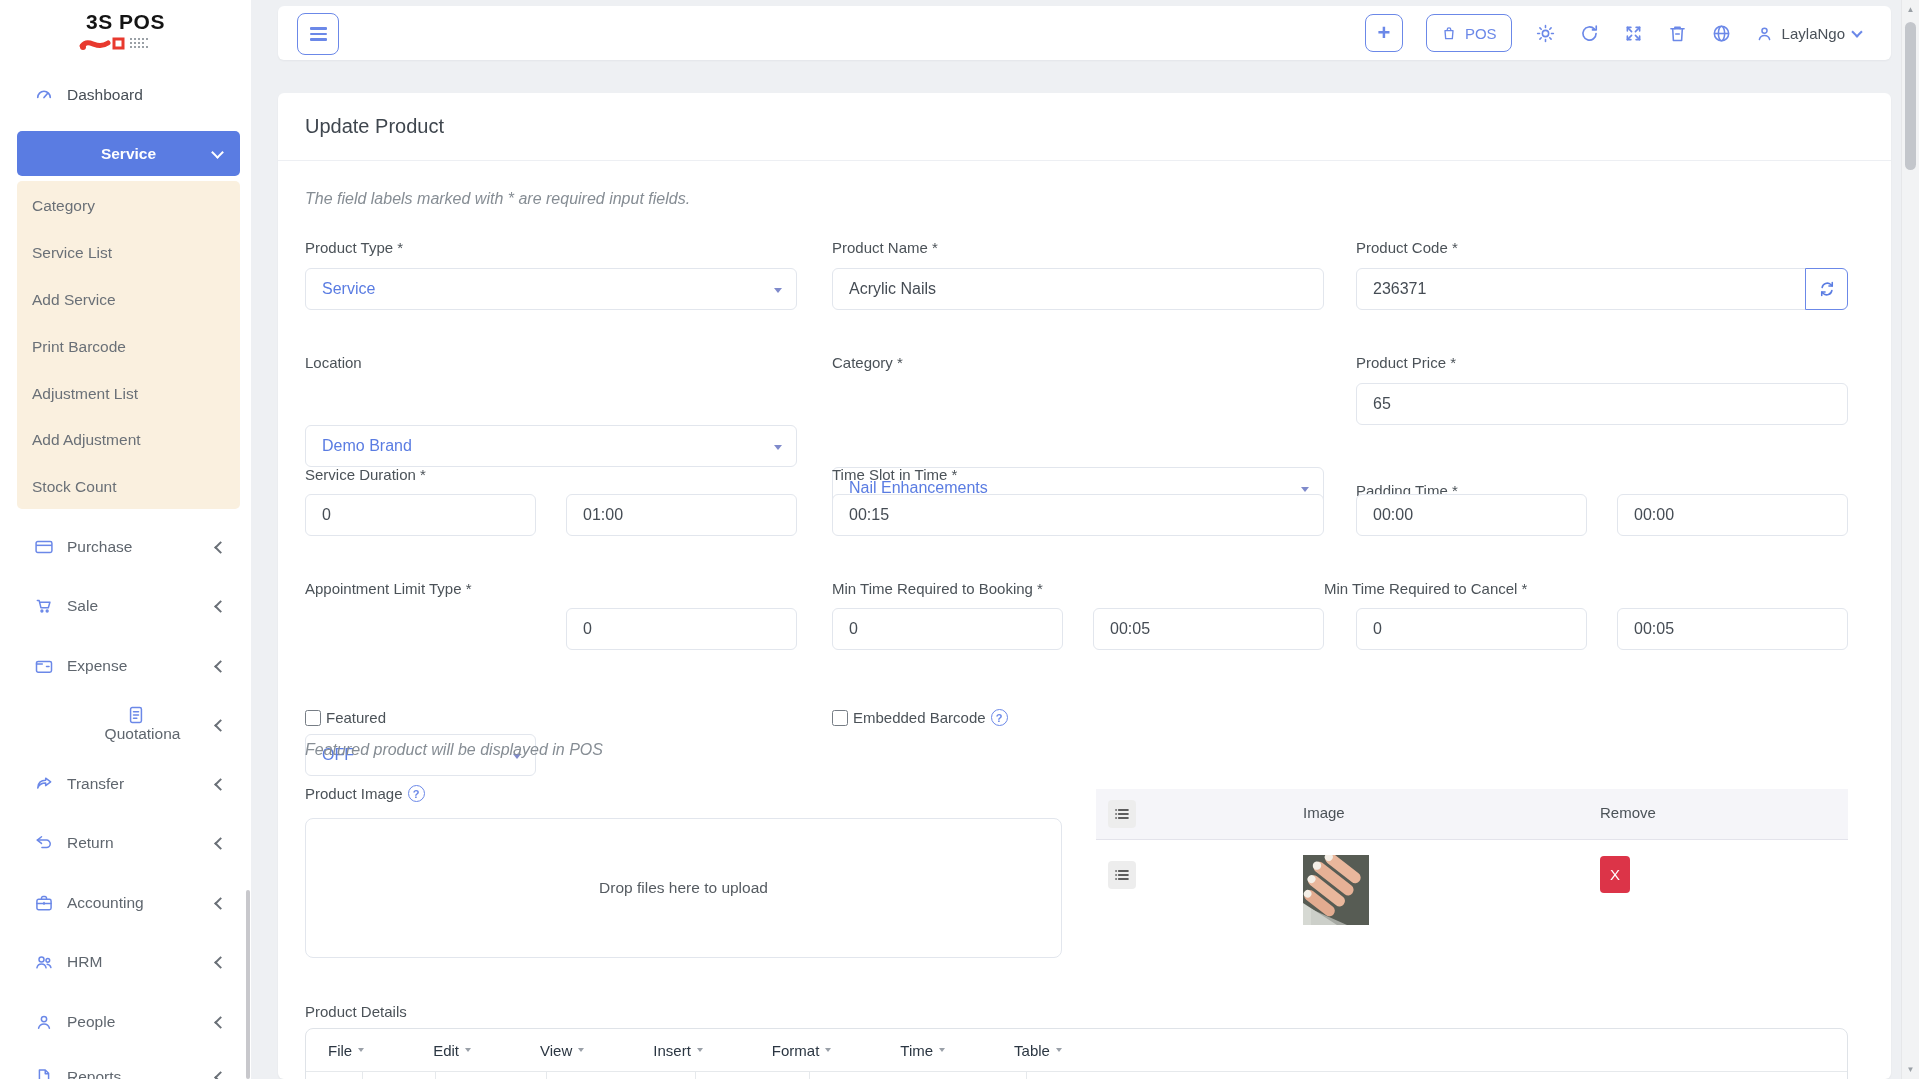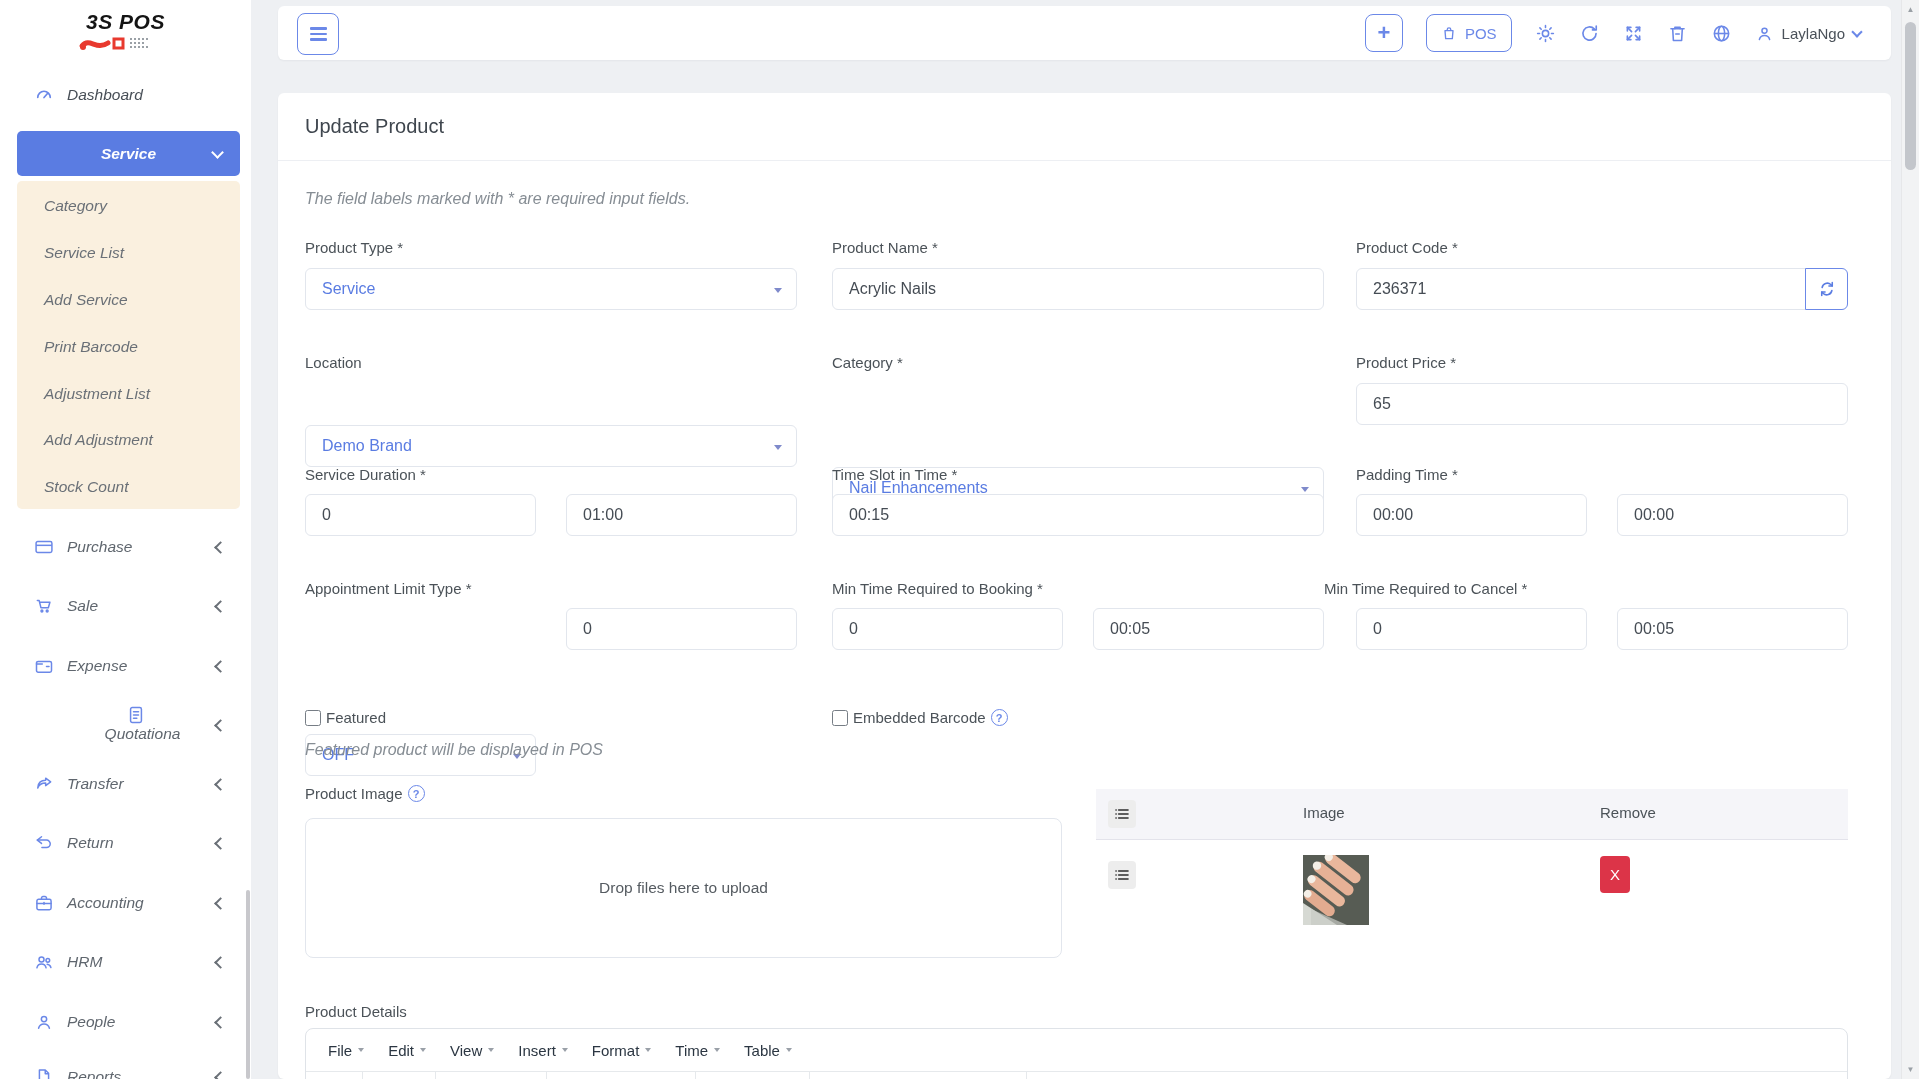--- a/index.html
+++ b/index.html
@@ -1,34 +1,34 @@
 <!DOCTYPE html>
 <html><head>
 <meta charset="utf-8">
 <style>
   html,body{margin:0;padding:0;}
   .root{position:relative;width:1919px;height:1079px;background:#eef0f3;overflow:hidden;
         font-family:"Liberation Sans",sans-serif;-webkit-font-smoothing:antialiased;}
 
   
-  .sidebar{position:absolute;left:0;top:0;width:251px;height:1079px;background:#fff;font-style:italic;}
+  .sidebar{position:absolute;left:0;top:0;width:251px;height:1079px;background:#fff;}
   .logo{position:absolute;top:10px;left:0;width:100%;text-align:center;}
   .logo-text{font-size:21px;font-weight:bold;color:#141414;letter-spacing:.5px;}
   .logo-art{margin-top:1px;}
   .side-item{position:absolute;left:0;width:251px;height:40px;display:flex;align-items:center;
              padding-left:34px;box-sizing:border-box;color:#5f666e;font-size:15.5px;cursor:pointer;}
   .side-item .sicon{width:20px;height:20px;margin-right:13px;display:flex;align-items:center;justify-content:center;}
   .chev{display:inline-block;width:7px;height:7px;border-right:2px solid #6a7077;border-bottom:2px solid #6a7077;}
   .chev-left{transform:rotate(135deg);position:absolute;right:26px;top:16px;}
   .chev-down{transform:rotate(45deg);border-color:#fff;position:absolute;right:18px;top:17px;}
   .service-btn{position:absolute;left:17px;top:131px;width:223px;height:45px;background:#5a7ce2;border-radius:5px;
                color:#fff;font-size:15.5px;font-weight:bold;display:flex;align-items:center;justify-content:center;cursor:pointer;}
   .submenu{position:absolute;left:17px;top:181px;width:223px;height:328px;background:#faf0df;border-radius:5px;
            box-sizing:border-box;padding-top:2px;}
-  .submenu-item{height:46.8px;display:flex;align-items:center;padding-left:27px;color:#6a7077;font-size:15.5px;cursor:pointer;}
+  .submenu-item{height:46.8px;display:flex;align-items:center;padding-left:15px;color:#6a7077;font-size:15.5px;cursor:pointer;}
   .side-scroll{position:absolute;left:246px;top:890px;width:4px;height:189px;background:#c8c8cc;border-radius:2px;}
 
   
   .topbar{position:absolute;left:278px;top:6px;width:1613px;height:54px;background:#fff;border-radius:6px;
           box-shadow:0 1px 2px rgba(30,40,60,.05);}
   .hamburger{position:absolute;left:19px;top:7px;width:40px;height:40px;border:1px solid #6b88e8;border-radius:8px;
              display:flex;flex-direction:column;align-items:center;justify-content:center;gap:3px;cursor:pointer;background:#fff;}
   .hamburger span{display:block;width:17px;height:2.4px;background:#6b88e8;border-radius:1px;}
   .topbar-right{position:absolute;right:30px;top:0;height:54px;display:flex;align-items:center;gap:23px;}
   .tb-btn{height:38px;box-sizing:border-box;border:1px solid #6b88e8;border-radius:8px;background:#fff;color:#6b88e8;
@@ -73,21 +73,21 @@
             display:flex;align-items:center;justify-content:center;cursor:grab;}
   .it-htext{position:absolute;top:15px;font-size:15px;color:#4b5258;}
   .photo{position:absolute;left:207px;top:15px;width:66px;height:70px;overflow:hidden;}
   .remove-btn{position:absolute;left:504px;top:16px;width:30px;height:37px;background:#dc3448;border-radius:4px;
               color:#fff;font-size:15px;display:flex;align-items:center;justify-content:center;cursor:pointer;}
 
   
   .details-lbl{position:absolute;left:27px;top:843px;font-size:15px;color:#4b5258;}
   .editor{position:absolute;left:27px;top:868px;width:1543px;height:160px;box-sizing:border-box;
           border:1px solid #dfe3e8;border-radius:8px 8px 0 0;background:#fff;}
-  .menubar{height:42px;display:flex;align-items:center;padding-left:10px;}
+  .menubar{height:42px;display:flex;align-items:center;padding-left:10px;gap:45px;}
   .menu-item{display:flex;align-items:center;gap:6px;padding:0 12px;font-size:15px;color:#2b3642;cursor:pointer;height:30px;}
   .mcaret{width:0;height:0;border-left:3.5px solid transparent;border-right:3.5px solid transparent;border-top:4.5px solid #9aa0a8;}
   .editor-toolbar{position:relative;border-top:1px solid #e6e9ec;height:117px;}
   .tsep{position:absolute;top:0;height:100%;width:1px;background:#e6e9ec;}
 
   
   .scrollbar{position:absolute;right:0;top:0;width:17px;height:1079px;background:#f2f3f4;border-left:1px solid #e6e7e9;}
   .sb-thumb{position:absolute;left:3px;top:22px;width:11px;height:148px;background:#c3c6cb;border-radius:6px;cursor:pointer;}
   .sb-arrow{position:absolute;left:0;width:17px;text-align:center;color:#9aa0a6;font-size:8px;cursor:pointer;}
 </style>
@@ -375,21 +375,21 @@
       <div class="lbl" style="left:1078px;top:194px;">Product Price *</div>
       <input class="box w-full" style="left: 1078px; top: 223px;" value="65">
 
       <div class="lbl" style="left:27px;top:306px;">Service Duration *</div>
       <input class="box w-half" style="left: 27px; top: 334px;" value="0">
       <input class="box w-half" style="left: 288px; top: 334px;" value="01:00">
 
       <div class="lbl" style="left:554px;top:306px;">Time Slot in Time *</div>
       <input class="box w-full" style="left: 554px; top: 334px;" value="00:15">
 
-      <div class="lbl" style="left:1078px;top:306px;text-align:right;">Padding Time *</div>
+      <div class="lbl" style="left:1078px;top:322px;text-align:right;">Padding Time *</div>
       <input class="box w-half" style="left: 1078px; top: 334px;" value="00:00">
       <input class="box w-half" style="left: 1339px; top: 334px;" value="00:00">
 
       <div class="lbl" style="left:27px;top:420px;">Appointment Limit Type *</div>
       <div class="box sel w-half" style="left:27px;top:448px;">
         <span>OFF</span>
           <span class="caret"></span>
       </div>
       <input class="box w-half" style="left: 288px; top: 448px;" value="0">
 

